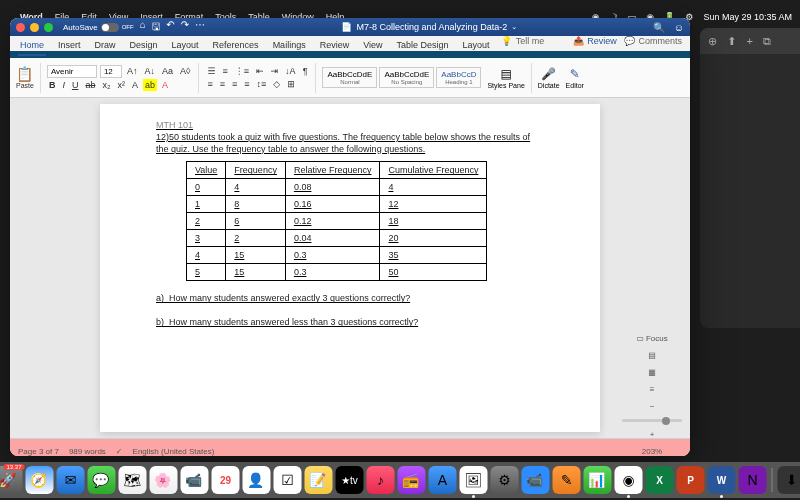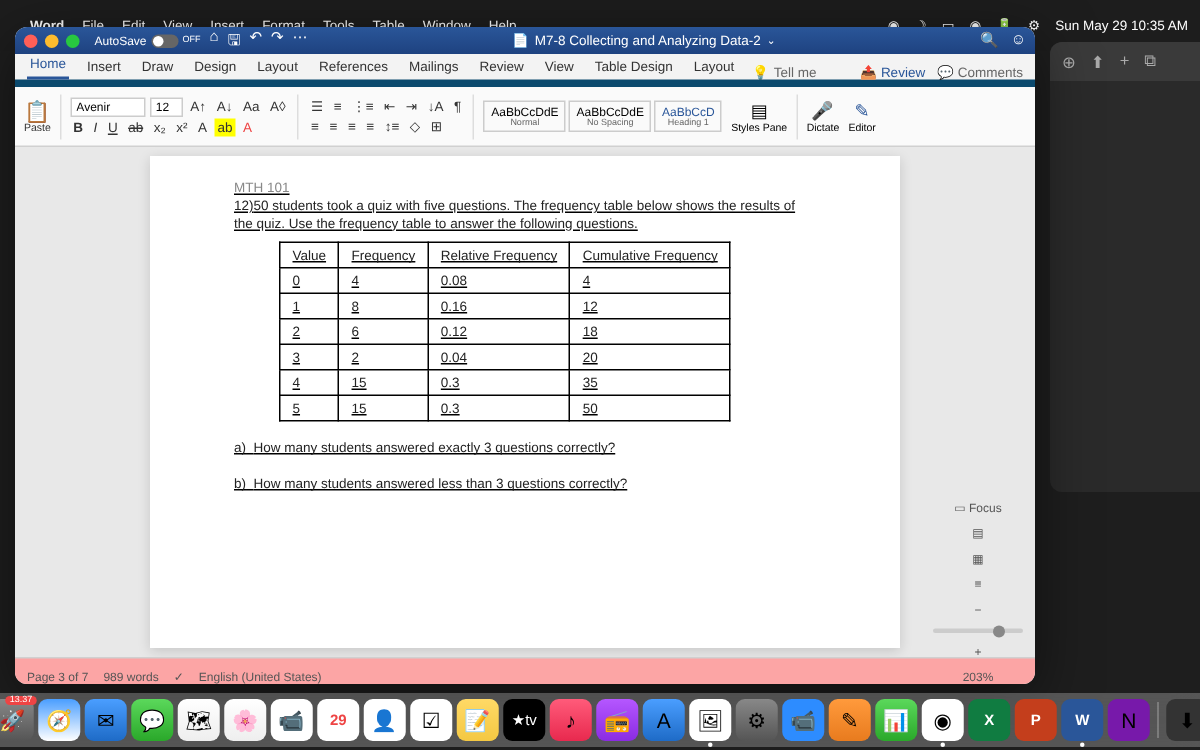--- a/index.html
+++ b/index.html
@@ -19,21 +19,21 @@
     .tl.yellow { background: #febc2e; }
     .tl.green { background: #28c840; }
     .autosave { color: #fff; font-size: 8px; margin-left: 4px; display: flex; align-items: center; gap: 3px; }
     .autosave-toggle { width: 18px; height: 9px; background: #666; border-radius: 5px; position: relative; }
     .autosave-toggle::after { content: ''; width: 7px; height: 7px; background: #fff; border-radius: 50%; position: absolute; top: 1px; left: 1px; }
     .title-icons { display: flex; gap: 6px; color: #fff; font-size: 10px; }
     .doc-title { color: #fff; font-size: 9px; margin-left: auto; margin-right: auto; display: flex; align-items: center; gap: 4px; }
     .doc-title-icon { font-size: 9px; }
     .title-right { display: flex; gap: 8px; color: #fff; font-size: 10px; }
     
-    .tabs { height: 22px; background: #f3f3f3; border-bottom: 5px solid #0c4a6e; display: flex; align-items: flex-end; padding: 0 8px; font-size: 9px; gap: 10px; }
+    .tabs { height: 22px; background: #f3f3f3; border-bottom: 7px solid #0c4a6e; display: flex; align-items: flex-start; padding: 0 8px; font-size: 9px; gap: 10px; }
     .tab { padding: 4px 2px; cursor: pointer; color: #333; }
     .tab.active { color: #2a5699; border-bottom: 2px solid #2a5699; font-weight: 500; }
     .tab-right { margin-left: auto; display: flex; gap: 8px; align-items: center; }
     .share-btn { color: #2a5699; font-size: 9px; }
     .comments-btn { color: #666; font-size: 9px; }
     .tellme { color: #666; display: flex; align-items: center; gap: 3px; }
     
     .ribbon { height: 40px; background: #fafafa; border-bottom: 1px solid #d0d0d0; display: flex; align-items: center; padding: 0 6px; gap: 6px; font-size: 8px; }
     .rib-group { display: flex; flex-direction: column; gap: 1px; }
     .paste-btn { display: flex; flex-direction: column; align-items: center; font-size: 7px; color: #333; }

